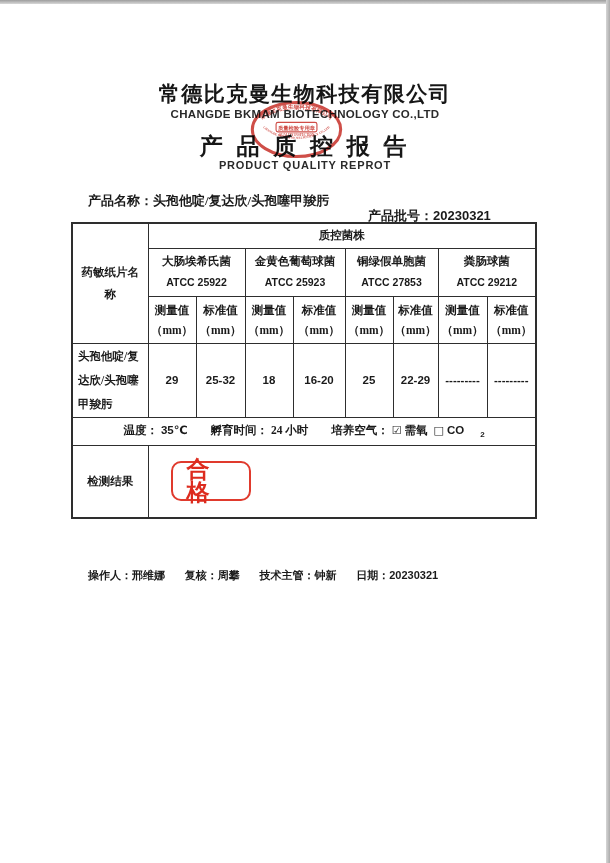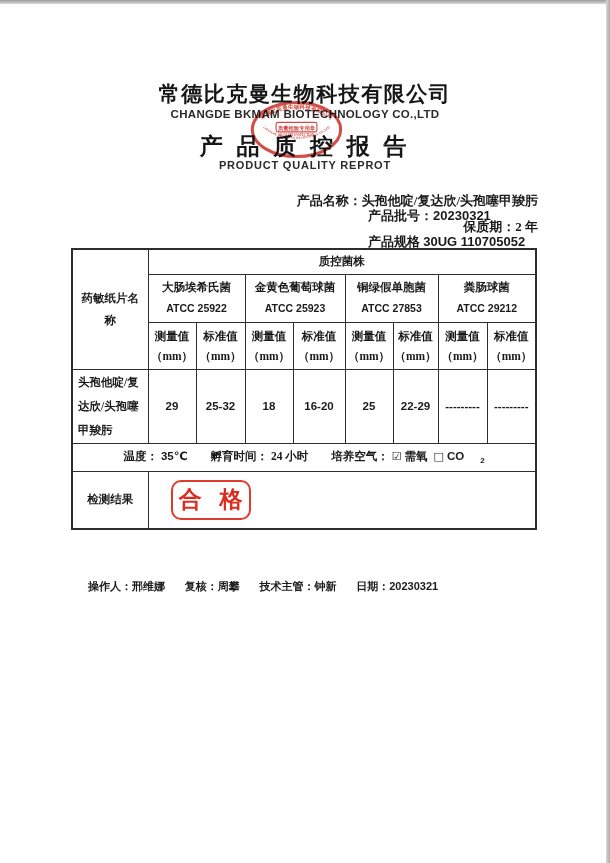--- a/index.html
+++ b/index.html
@@ -41,55 +41,55 @@
   }
   
   .stamp {
     position: absolute; left: 249px; top: 100px; width: 95px; height: 59px;
     opacity: 0.82; mix-blend-mode: multiply;
   }
   .stamp text { fill: #c4271f; font-weight: bold; }
   .stamp .outline, .stamp rect { stroke: #c4271f; fill: none; }
   
   .info { margin-top: 16px; margin-left: 88px; width: 450px; font-size: 13px; font-weight: bold; }
-  .info-row { position: relative; height: 26px; line-height: 26px; text-align: right; }
+  .info-row { position: relative; height: 26px; line-height: 26px; }
   .info-right { position: absolute; left: 280px; top: 15px; }
   .num { font-family: "Liberation Sans", "DejaVu Sans", sans-serif; }
   
   .qc-table {
     margin-left: 71px; margin-top: 8px;
     border-collapse: collapse; table-layout: fixed; width: 464px;
     border: 2px solid #2e2e2e;
   }
   .qc-table td {
     border: 1px solid #2e2e2e; text-align: center; vertical-align: middle;
     font-size: 11.5px; font-weight: bold; overflow: hidden;
   }
   .r1 td { height: 25px; }
   .r2 td { height: 48px; line-height: 21px; }
   .r3 td { height: 47px; line-height: 20px; }
   .r4 td { height: 74px; }
   .r5 td { height: 28px; }
-  .r6 td { height: 58px; }
+  .r6 td { height: 73px; }
   .corner { font-size: 12px; line-height: 22px; padding: 8px 6px; }
   .atcc { font-family: "Liberation Sans", "DejaVu Sans", sans-serif; font-size: 10.5px; }
   .valcell { font-family: "Liberation Sans", "DejaVu Sans", sans-serif; font-size: 11px; white-space: nowrap; }
   .pname { text-align: left !important; padding: 0 4px 0 5px; font-size: 12px; line-height: 24px; }
   .cond-cell span { margin-right: 3px; }
   .gap { display: inline-block; width: 14px; }
   .cbx { font-family: "DejaVu Sans", sans-serif; font-size: 11px; font-weight: normal; }
   sub { font-size: 8px; }
   .pass {
     margin-left: 22px; width: 80px; height: 40px;
     border: 2.5px solid #e03a2d; border-radius: 10px;
     display: flex; align-items: center; justify-content: center;
   }
   .pass span {
     color: #dd2b1e; font-size: 23px; font-weight: bold; letter-spacing: 6px;
-    padding-left: 6px; line-height: 1;
+    padding-left: 14px; line-height: 1;
   }
   .result-cell-inner { display: flex; align-items: center; }
   
   .footer {
     margin-top: 46px; margin-left: 88px;
     font-size: 11px; font-weight: bold; line-height: 20px;
   }
   .footer .grp { margin-right: 17px; }
 </style>
 </head>
@@ -120,24 +120,20 @@
   <text font-size="3.3" text-anchor="middle">
     <textPath href="#arcBot" startOffset="50%">CHANGDE BKMAM BIOTECHNOLOGY CO.,LTD</textPath>
   </text>
 </svg>
 
 <div class="info">
   <div class="info-row">
     <span>产品名称：</span><span>头孢他啶/复达欣/头孢噻甲羧肟</span>
     <span class="info-right"><span>产品批号：</span><span class="num">20230321</span></span>
   </div>
-  <div class="info-row">
-    <span>保质期：</span><span>2 年</span>
-    <span class="info-right"><span>产品规格</span> <span class="num">30UG  110705052</span></span>
-  </div>
 </div>
 
 <table class="qc-table">
   <colgroup>
     <col style="width:76px">
     <col style="width:48px">
       <col style="width:49px">
     <col style="width:48px">
       <col style="width:52px">
     <col style="width:48px">

